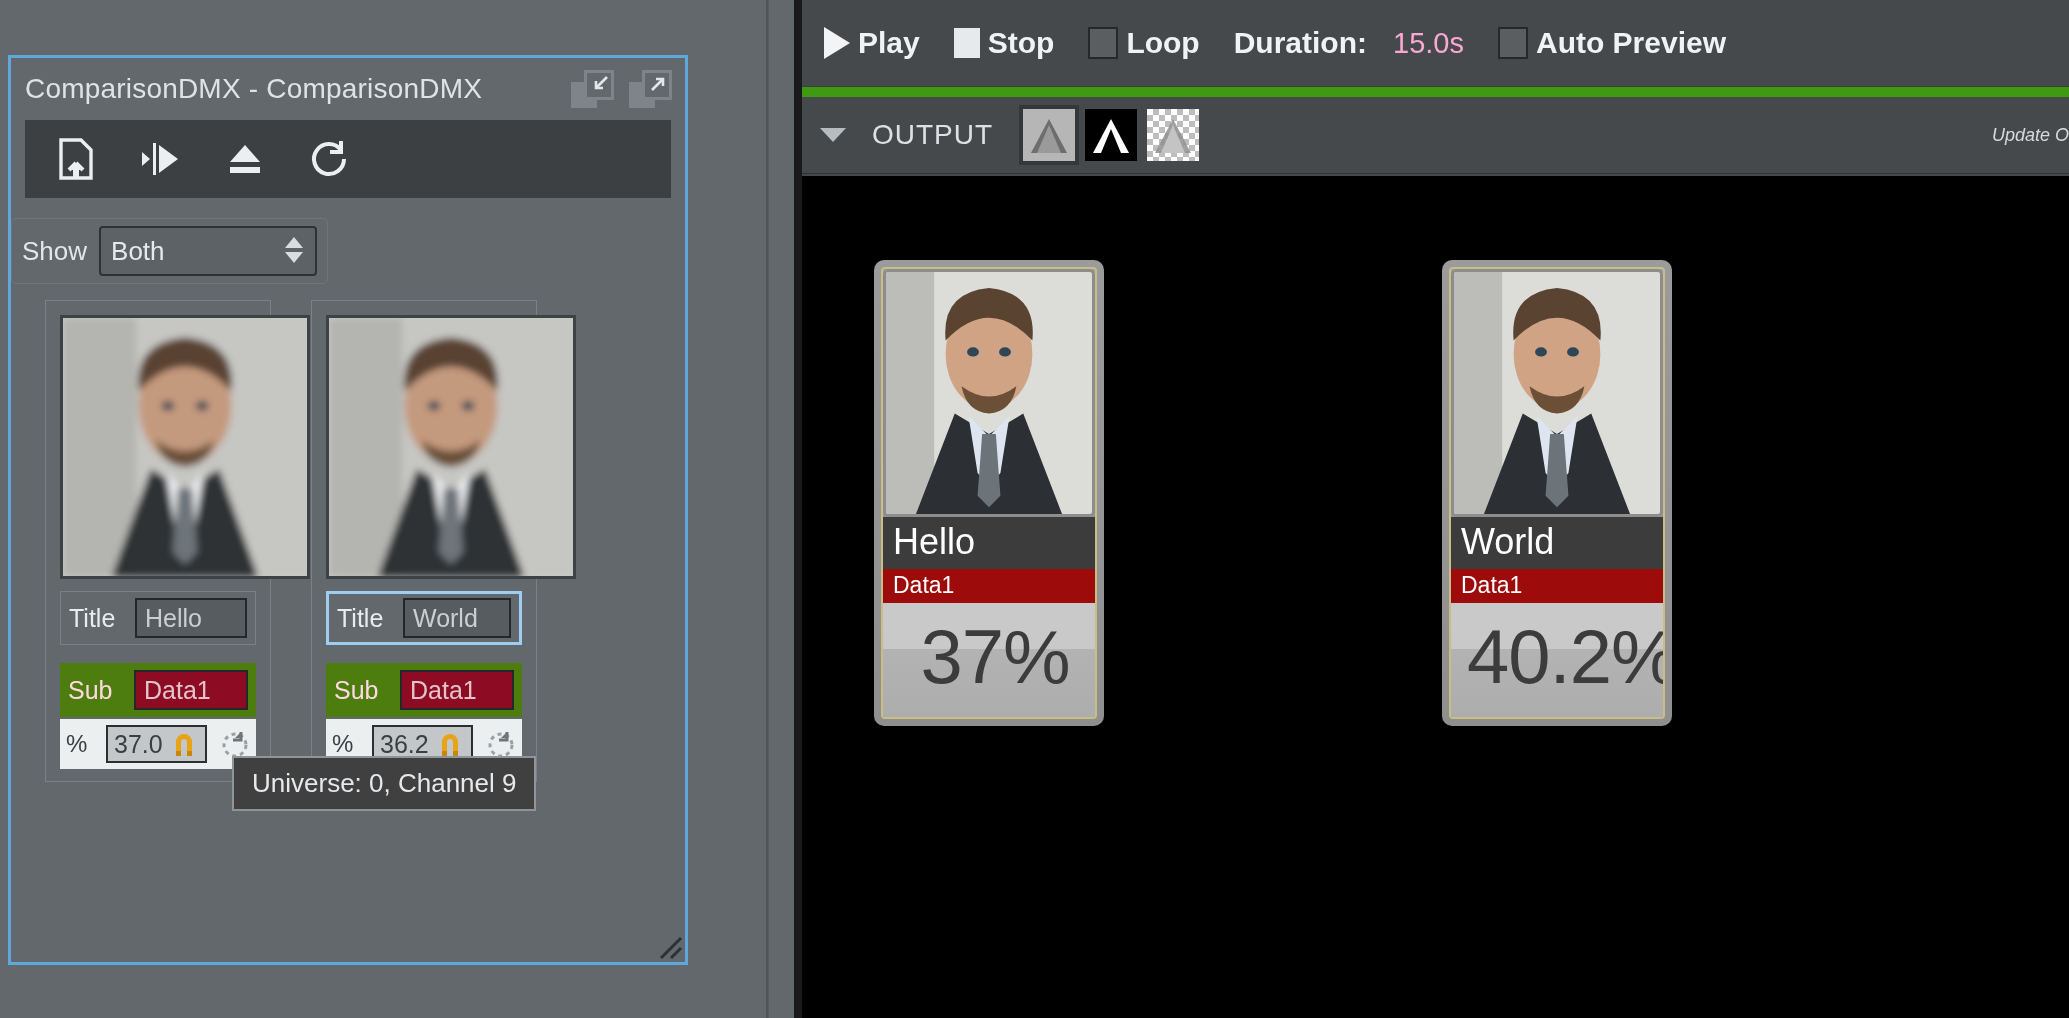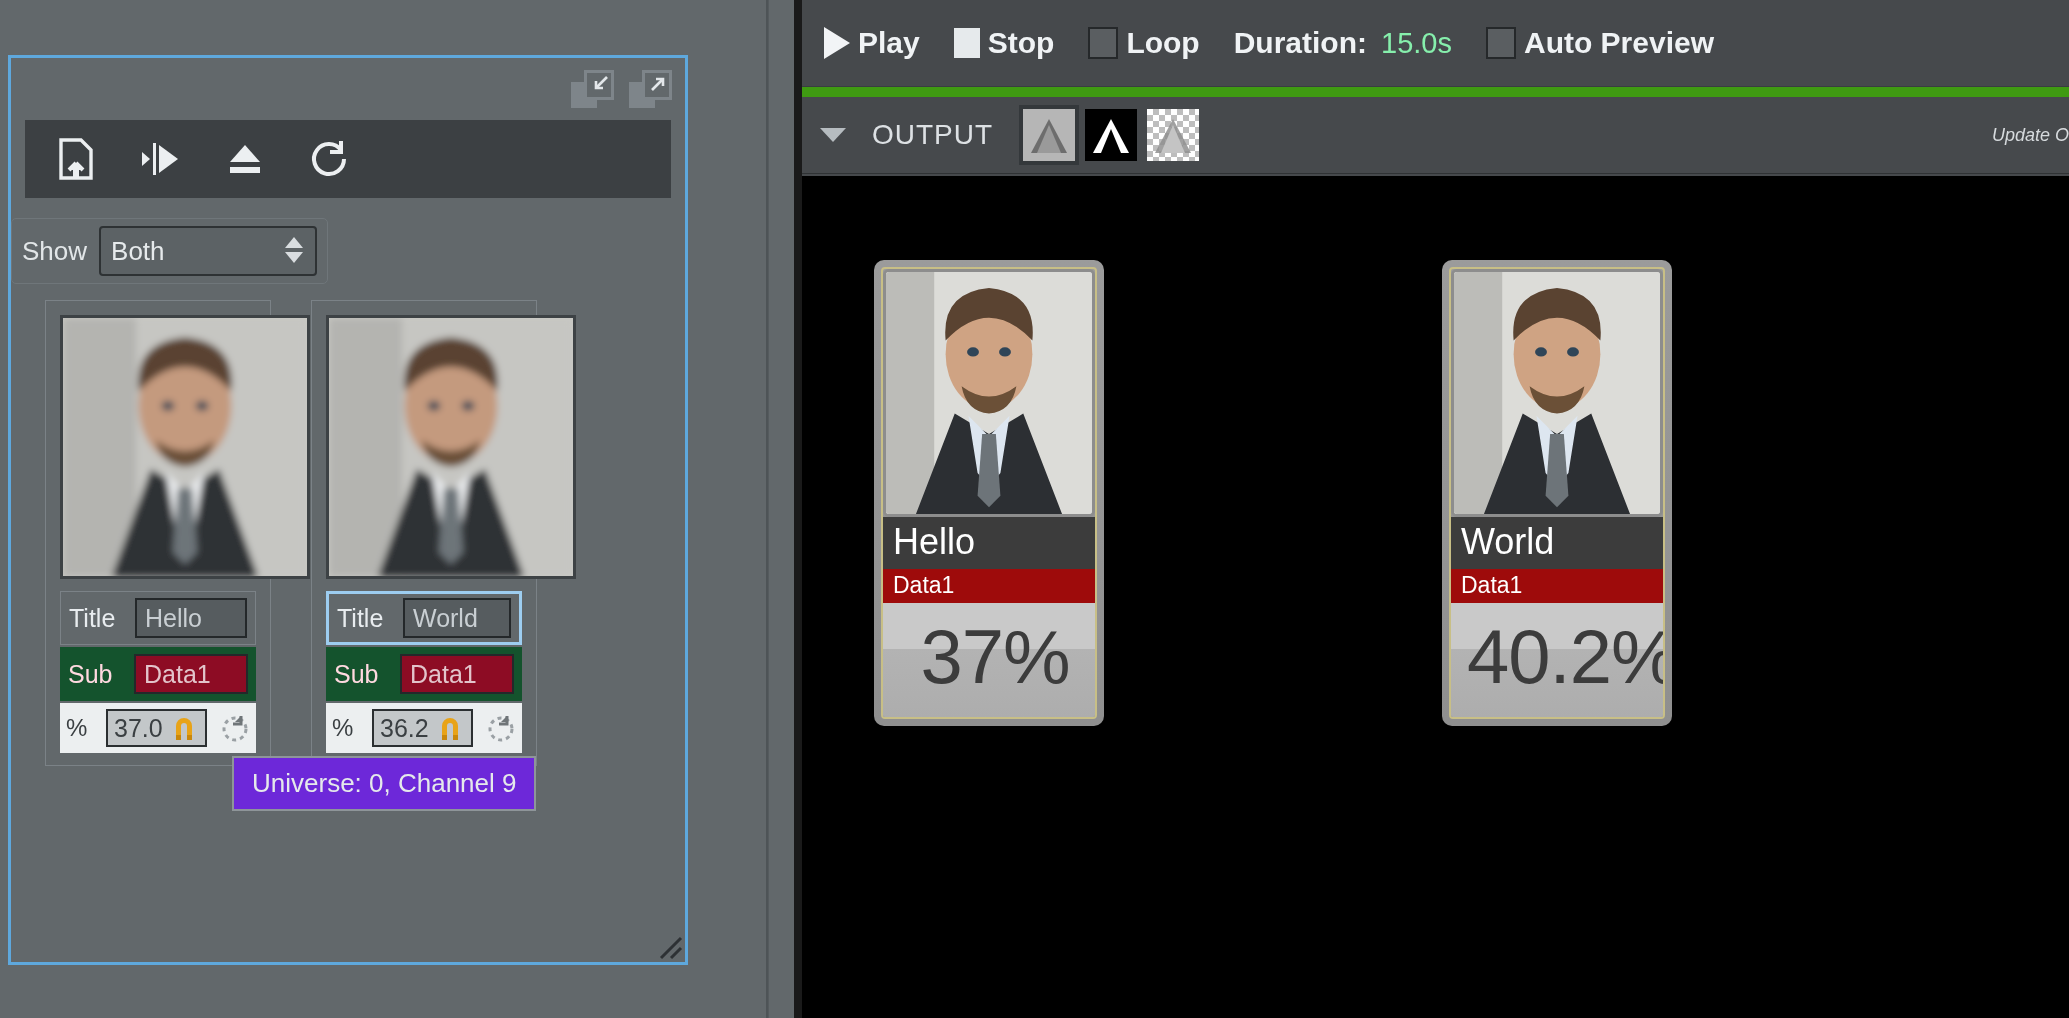--- a/index.html
+++ b/index.html
@@ -97,21 +97,21 @@
     background: #c9c9c4; overflow: hidden; position: relative;
   }
   .thumb .ph { position: absolute; inset: 0; }
 
   .fieldrow {
     display: flex; align-items: center; gap: 10px; padding: 6px 8px;
     box-sizing: border-box; height: 54px;
   }
   .fieldrow.title-row { background: #62686b; border: 1px solid #7b8287; margin-top: 12px; }
   .fieldrow.title-row.focused { border: 3px solid #9dcdf0; }
-  .fieldrow.sub-row { background: #14532d; margin-top: 2px; }
+  .fieldrow.sub-row { background: #4d7c0f; margin-top: 18px; }
   .fieldrow.pct-row { background: #eceff0; margin-top: 2px; padding: 5px 6px; height: 50px; }
 
   .f-label { font-size: 25px; color: #e8ecef; min-width: 56px; }
   .f-label.sub { color: #ffd9e0; }
   .f-input {
     flex: 1; height: 40px; border: 2px solid #24282a; background: #565c5f;
     display: flex; align-items: center; padding: 0 8px; font-size: 25px; color: #c9cfd3;
     box-sizing: border-box; cursor: text;
   }
   .f-input.red { background: #8d0c24; color: #e3c4cb; }
@@ -119,42 +119,42 @@
   .pct-input {
     flex: 1; height: 38px; border: 2px solid #2b2f31; background: #c3c7c9;
     display: flex; align-items: center; justify-content: flex-end; gap: 6px;
     padding: 0 6px; font-size: 25px; color: #3a3f42; box-sizing: border-box; cursor: text;
   }
   .icon-reset { width: 36px; height: 36px; flex: none; cursor: pointer; }
 
   
   .tooltip {
     position: absolute; left: 232px; top: 756px;
-    background: #6d28d9; border: 2px solid #8e9599;
+    background: #404040; border: 2px solid #8e9599;
     padding: 10px 18px; font-size: 26px; color: #e5e9eb; white-space: nowrap;
   }
 
   .resize-grip { position: absolute; right: 2px; bottom: 2px; width: 30px; height: 30px; cursor: nwse-resize; }
 
   
   .right-pane {
     position: absolute; left: 802px; top: 0; width: 1267px; height: 1018px;
     background: #46494c;
   }
   .play-toolbar {
     height: 86px; display: flex; align-items: center; gap: 34px; padding-left: 22px;
     background: #46494c; border-bottom: 1px solid #3a3d40;
   }
   .pb { display: flex; align-items: center; gap: 8px; cursor: pointer; }
   .pb-label { font-size: 30px; font-weight: bold; color: #f0f3f5; white-space: nowrap; }
   .tri-play { width: 0; height: 0; border-left: 26px solid #f2f4f6; border-top: 16px solid transparent; border-bottom: 16px solid transparent; }
   .sq-stop { width: 26px; height: 30px; background: #e6eaec; }
   .chk { width: 30px; height: 32px; background: #5a5e61; border: 2px solid #25282a; box-sizing: border-box; }
   .dur-label { font-size: 30px; font-weight: bold; color: #f0f3f5; }
-  .dur-value { font-size: 29px; color: #86efac; margin-left: 6px; }
+  .dur-value { font-size: 29px; color: #f9a8d4; margin-left: 18px; }
 
   .progress-line { height: 10px; background: #3f9a12; }
 
   .output-row {
     height: 76px; display: flex; align-items: center; gap: 16px; padding: 0 18px;
     background: #46494c; border-bottom: 1px solid #2f3234; position: relative;
   }
   .caret { width: 0; height: 0; border-left: 13px solid transparent; border-right: 13px solid transparent; border-top: 14px solid #b6bcc0; cursor: pointer; }
   .output-label { font-size: 28px; color: #dde1e4; letter-spacing: 1px; margin-left: 10px; }
   .bgthumbs { display: flex; gap: 10px; margin-left: 14px; }
@@ -196,20 +196,21 @@
 </head>
 <body>
 
 <div id="root">
 
   <div class="left-workspace">
 
     <div class="panel">
 
       <div class="panel-titlebar">
+        <div class="panel-title">ComparisonDMX - ComparisonDMX</div>
         <div class="panel-winbtns">
           <div class="winbtn">
             <div class="sq"></div>
             <div class="bx"></div>
             <svg width="22" height="22" viewBox="0 0 22 22">
                 <g stroke="#e3e7ea" stroke-width="2.6" fill="none">
                   <path d="M18 4 L7 15"></path>
                   <path d="M7 8 L7 15 L14 15"></path>
                 </g>
               </svg>

